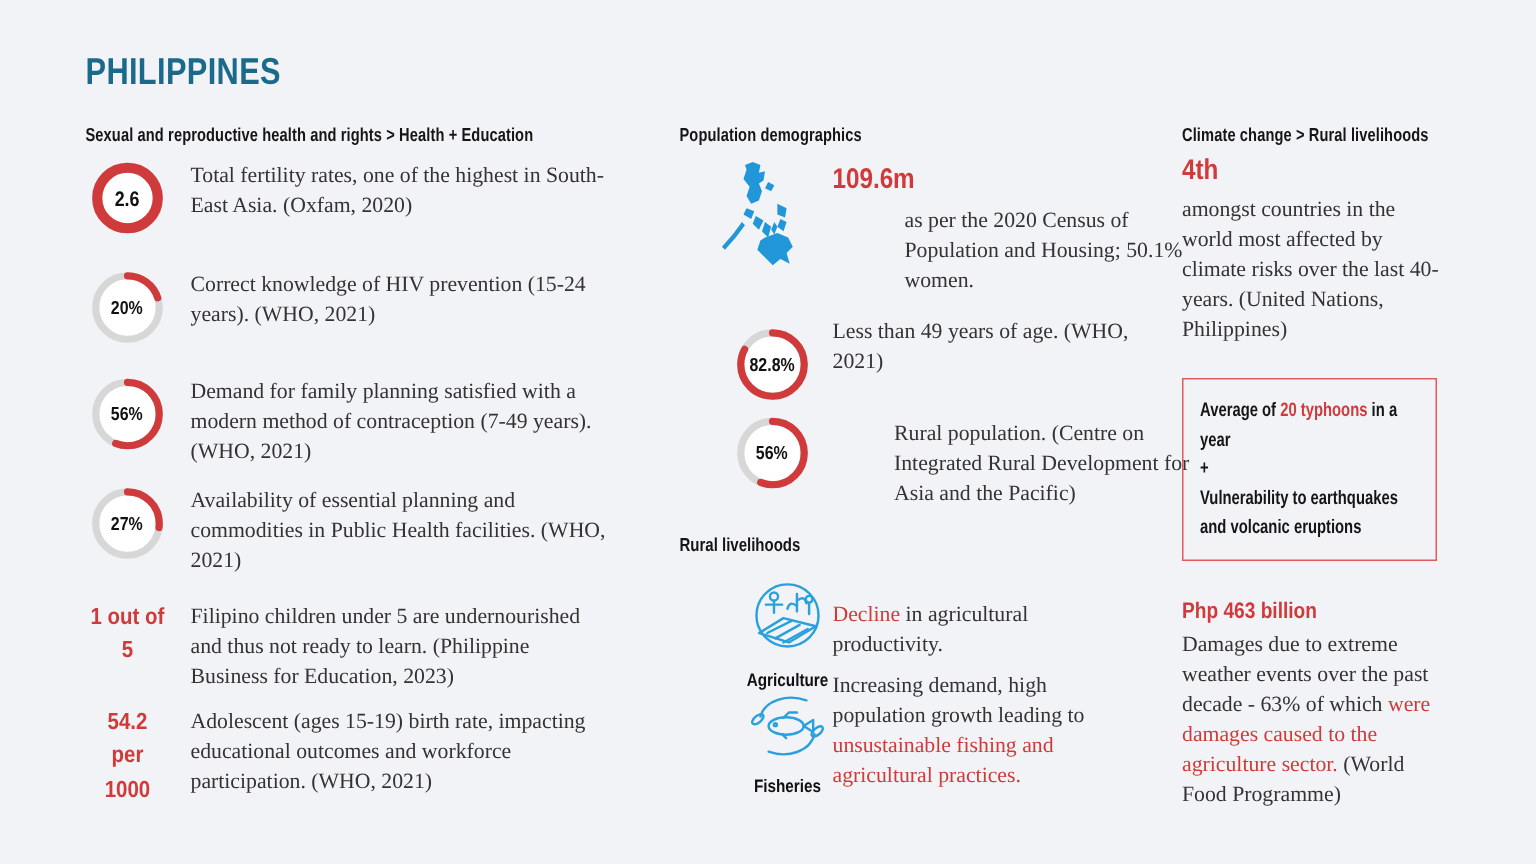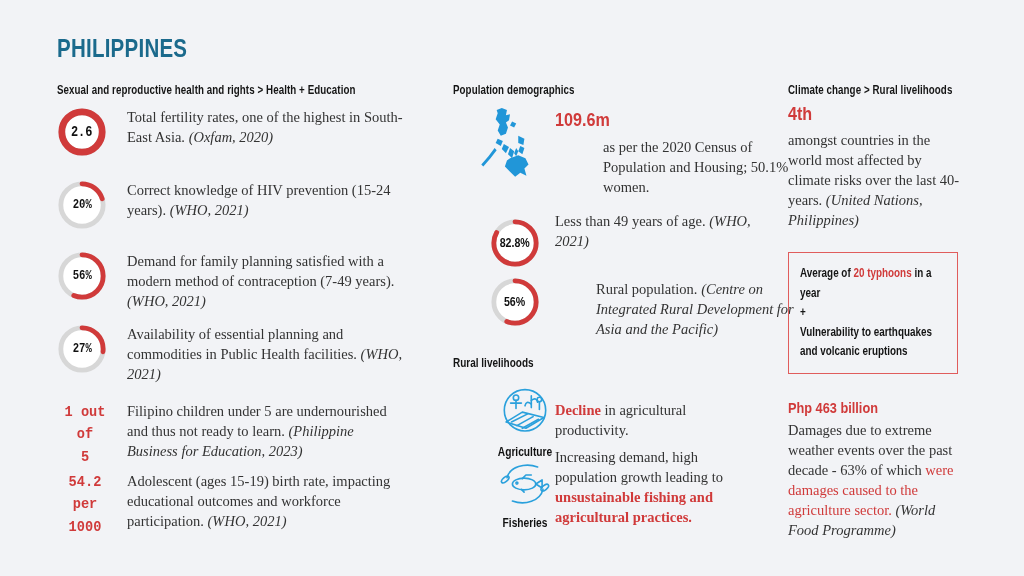--- a/index.html
+++ b/index.html
@@ -24,36 +24,36 @@
     letter-spacing:.1px;
   }
   .sub-header{
     font-size:12.5px;font-weight:800;color:#151515;
     white-space:nowrap;transform:scaleX(.8);transform-origin:0 0;
   }
   .serif{
     font-family:"Liberation Serif","DejaVu Serif",serif;
     font-size:14.5px;line-height:1.38;color:#333;
   }
-  .serif .it{font-style:italic;}
+  .serif .it{}
   .serif .red{color:#d03a3a;}
-  .serif .red.bd{font-weight:700;}
+  .serif .red.bd{font-weight:400;}
   .big-red{
     color:#d03a3a;font-weight:800;white-space:nowrap;
     transform:scaleX(.85);transform-origin:0 0;
   }
   .red-stat-label{
     width:60px;text-align:center;color:#d03a3a;font-weight:800;
     font-size:15.5px;line-height:1.45;
     transform:scaleX(.88);transform-origin:50% 0;
   }
 
   
   .row{position:absolute;display:flex;}
-  .icon-cell{width:56px;display:flex;justify-content:flex-start;flex:none;font-family:Liberation Mono, monospace;}
+  .icon-cell{width:56px;display:flex;justify-content:center;flex:none;}
   .row .txt{margin-left:14px;width:278px;}
 
   
   .donut{position:relative;width:50px;height:50px;flex:none;}
   .donut svg{width:50px;height:50px;display:block;}
   .donut .track{fill:#ffffff;stroke:#d7d7d7;stroke-width:5;}
   .donut .prog{fill:none;stroke:#d03a3a;stroke-width:5;stroke-linecap:round;
     transform:rotate(-90deg);transform-origin:50% 50%;}
   .donut.thick .track{stroke-width:7;}
   .donut.thick .prog{stroke-width:7;stroke-linecap:butt;}

